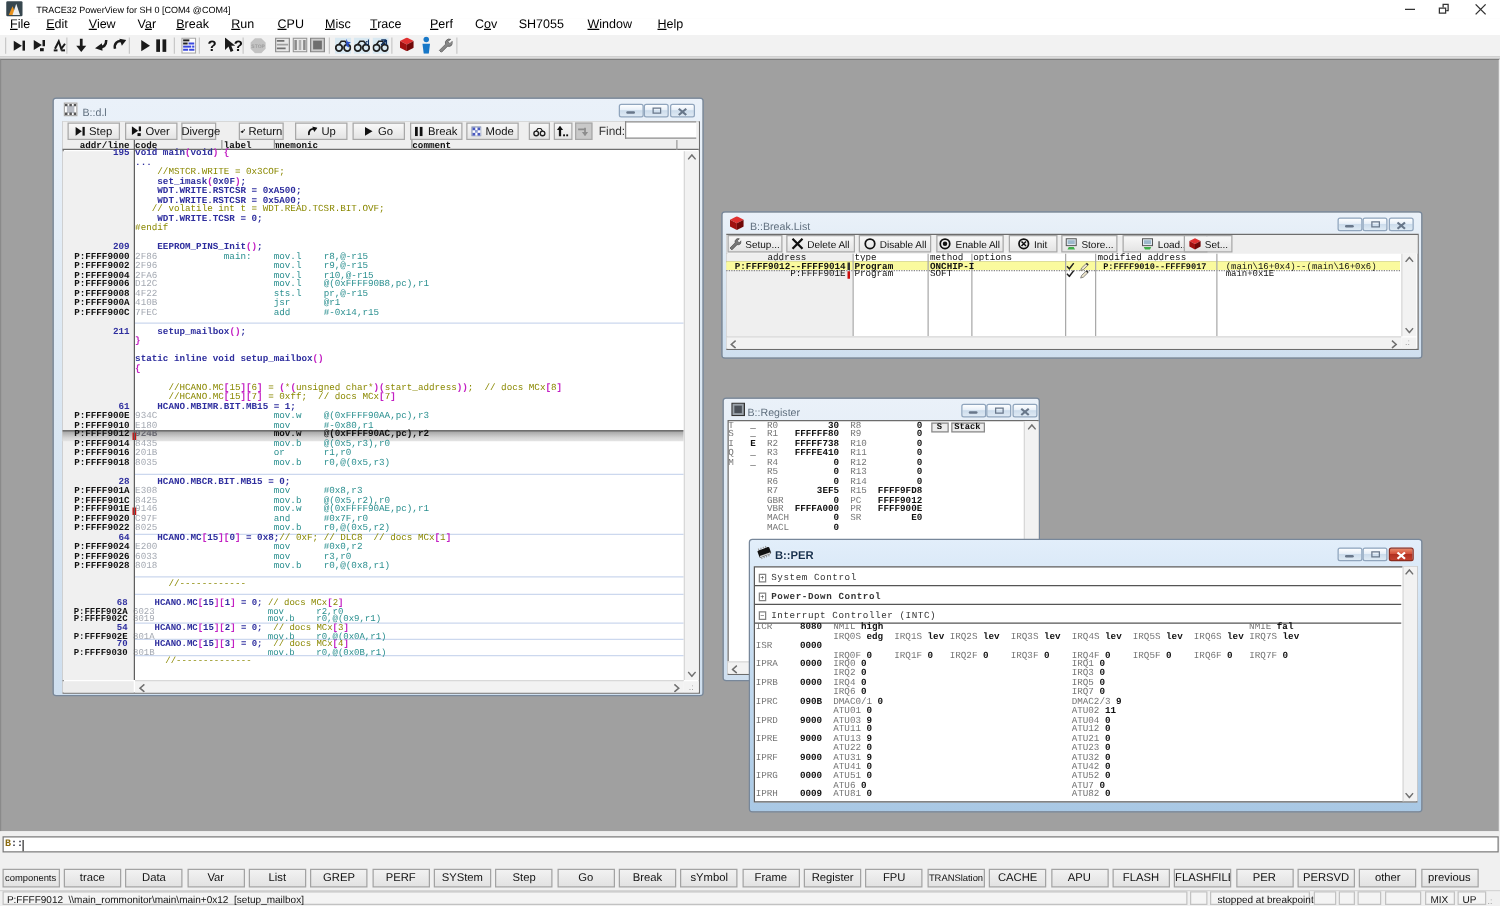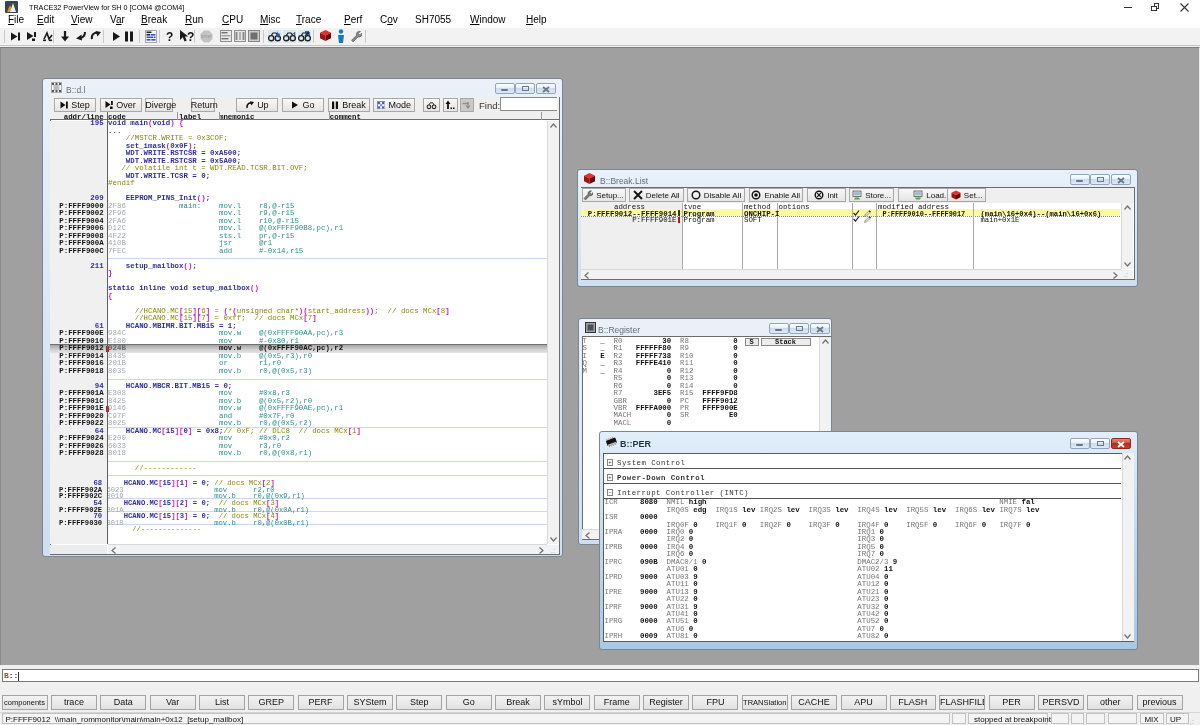--- a/index.html
+++ b/index.html
@@ -200,21 +200,21 @@
     <span>Over</span>
   </div>
 <div class="tbtn" style="left:145.2px;top:97.5px;width:28px;font-size:9px">
     <svg width="8" height="8" viewBox="0 0 8 8">
       <path d="M1 6l2.2-5 1.6 5 2.4-3.5" stroke="#111" stroke-width="1.3" fill="none"></path>
       <rect x="0" y="6.6" width="2.6" height="1.4" fill="#111"></rect>
       <rect x="5.2" y="6.6" width="2.6" height="1.4" fill="#111"></rect>
     </svg>
     <span>Diverge</span>
   </div>
-<div class="tbtn" style="left:190.79999999999998px;top:97.5px;width:24px;font-size:9px">
+<div class="tbtn" style="left:190.79999999999998px;top:97.5px;width:36px;font-size:9px">
     <svg width="8" height="8" viewBox="0 0 8 8">
       <path d="M7 0.5c0 3.2-1.5 4.5-4.5 4.5" stroke="#111" stroke-width="1.5" fill="none"></path>
       <path d="M4.5 2.5L0.5 5.2l4.5 1.8z" fill="#111"></path>
     </svg>
     <span>Return</span>
   </div>
 <div class="tbtn" style="left:236.39999999999998px;top:97.5px;width:42px;font-size:9px">
     <svg width="8" height="8" viewBox="0 0 8 8">
       <path d="M1.2 7c-0.8-3 1.3-5.4 4.3-4.8" stroke="#111" stroke-width="1.5" fill="none"></path>
       <path d="M3.8 0.2l4.2 0.9-2.6 3.4z" fill="#111"></path>
@@ -311,21 +311,21 @@
               <span class="O">      //HCANO.MC</span><span class="M">[</span><span class="O">15</span><span class="M">]</span><span class="M">[</span><span class="O">6</span><span class="M">]</span><span class="O"> = </span><span class="M">(</span><span class="O">*</span><span class="M">(</span><span class="O">unsigned char*</span><span class="M">)</span><span class="M">(</span><span class="O">start_address</span><span class="M">)</span><span class="M">)</span><span class="O">;  // docs MCx</span><span class="M">[</span><span class="O">8</span><span class="M">]</span>
               <span class="O">      //HCANO.MC</span><span class="M">[</span><span class="O">15</span><span class="M">]</span><span class="M">[</span><span class="O">7</span><span class="M">]</span><span class="O"> = 0xff;  // docs MCx</span><span class="M">[</span><span class="O">7</span><span class="M">]</span>
 <span class="N">           61 </span><span class="N">    HCANO.MBIMR.BIT.MB15 = 1;</span>
 <span class="A">   P:FFFF900E </span><span class="G">934C            </span><span class="T">         </span><span class="T">mov.w    </span><span class="T">@(0xFFFF90AA,pc),r3</span>
 <span class="A">   P:FFFF9010 </span><span class="G">E180            </span><span class="T">         </span><span class="T">mov      </span><span class="T">#-0x80,r1</span>
 <span class="A">   P:FFFF9012 </span><span class="Gd">924B            </span><span class="A">         </span><span class="A">mov.w    </span><span class="A">@(0xFFFF90AC,pc),r2</span>
 <span class="A">   P:FFFF9014 </span><span class="G">8435            </span><span class="T">         </span><span class="T">mov.b    </span><span class="T">@(0x5,r3),r0</span>
 <span class="A">   P:FFFF9016 </span><span class="G">201B            </span><span class="T">         </span><span class="T">or       </span><span class="T">r1,r0</span>
 <span class="A">   P:FFFF9018 </span><span class="G">8035            </span><span class="T">         </span><span class="T">mov.b    </span><span class="T">r0,@(0x5,r3)</span>
 
-<span class="N">           94 </span><span class="N">    HCANO.MBCR.BIT.MB15 = 0;</span>
+<span class="N">           28 </span><span class="N">    HCANO.MBCR.BIT.MB15 = 0;</span>
 <span class="A">   P:FFFF901A </span><span class="G">E308            </span><span class="T">         </span><span class="T">mov      </span><span class="T">#0x8,r3</span>
 <span class="A">   P:FFFF901C </span><span class="G">8425            </span><span class="T">         </span><span class="T">mov.b    </span><span class="T">@(0x5,r2),r0</span>
 <span class="A">   P:FFFF901E </span><span class="G">9146            </span><span class="T">         </span><span class="T">mov.w    </span><span class="T">@(0xFFFF90AE,pc),r1</span>
 <span class="A">   P:FFFF9020 </span><span class="G">C97F            </span><span class="T">         </span><span class="T">and      </span><span class="T">#0x7F,r0</span>
 <span class="A">   P:FFFF9022 </span><span class="G">8025            </span><span class="T">         </span><span class="T">mov.b    </span><span class="T">r0,@(0x5,r2)</span>
 <span class="N">           64 </span><span class="N">    HCANO.MC</span><span class="M">[</span><span class="N">15</span><span class="M">]</span><span class="M">[</span><span class="N">0</span><span class="M">]</span><span class="N"> = 0x8;</span><span class="O">// 0xF; // DLC8  // docs MCx</span><span class="M">[</span><span class="O">1</span><span class="M">]</span>
 <span class="A">   P:FFFF9024 </span><span class="G">E200            </span><span class="T">         </span><span class="T">mov      </span><span class="T">#0x0,r2</span>
 <span class="A">   P:FFFF9026 </span><span class="G">6033            </span><span class="T">         </span><span class="T">mov      </span><span class="T">r3,r0</span>
 <span class="A">   P:FFFF9028 </span><span class="G">8018            </span><span class="T">         </span><span class="T">mov.b    </span><span class="T">r0,@(0x8,r1)</span>
 
@@ -453,21 +453,21 @@
 <div class="abs mono" style="left:683.5px;top:209.9px;color:#111;font-weight:bold">Program</div>
 <div class="abs mono" style="left:744px;top:209.9px;color:#111;font-weight:bold">ONCHIP-I</div>
 <svg class="abs" style="left:853px;top:209.9px" width="7" height="6">
     <path d="M0.5 3L2.5 5 6 0.5" stroke="#222" stroke-width="1.2" fill="none"></path>
   </svg>
 <svg class="abs" style="left:864px;top:209.9px" width="8" height="7">
     <path d="M0.5 6.5l0.8-2.2 3.8-3.6 1.4 1.3-3.8 3.7z" fill="#eee6cc" stroke="#666" stroke-width="0.6"></path>
     <path d="M5.1 0.7l1.4 1.3" stroke="#333" stroke-width="1.3"></path>
   </svg>
 <div class="abs mono" style="left:882.5px;top:210.1px;color:#111;font-weight:bold;font-size:6.9px">P:FFFF9010--FFFF9017</div>
-<div class="abs mono" style="left:980.5px;top:209.9px;color:#111;font-weight:bold;font-size:7.2px">(main\16+0x4)--(main\16+0x6)</div>
+<div class="abs mono" style="left:980.5px;top:209.9px;color:#111;font-weight:normal;font-size:7.2px">(main\16+0x4)--(main\16+0x6)</div>
 <div class="abs mono" style="right:523.5px;top:216.4px;color:#111;font-weight:normal">P:FFFF901E</div>
 <div class="abs mono" style="left:683.5px;top:216.4px;color:#111;font-weight:normal">Program</div>
 <div class="abs mono" style="left:744px;top:216.4px;color:#111;font-weight:normal">SOFT</div>
 <svg class="abs" style="left:853px;top:216.4px" width="7" height="6">
     <path d="M0.5 3L2.5 5 6 0.5" stroke="#222" stroke-width="1.2" fill="none"></path>
   </svg>
 <svg class="abs" style="left:864px;top:216.4px" width="8" height="7">
     <path d="M0.5 6.5l0.8-2.2 3.8-3.6 1.4 1.3-3.8 3.7z" fill="#eee6cc" stroke="#666" stroke-width="0.6"></path>
     <path d="M5.1 0.7l1.4 1.3" stroke="#333" stroke-width="1.3"></path>
   </svg>
@@ -511,21 +511,21 @@
 <span class="RG">Q   </span><span class="RB">_  </span><span class="RG">R3   </span><span class="RB">FFFFE410</span><span class="RG">  R11 </span><span class="RB">        0</span>
 <span class="RG">M   </span><span class="RB">_  </span><span class="RG">R4   </span><span class="RB">       0</span><span class="RG">  R12 </span><span class="RB">        0</span>
 <span class="RG">    </span><span class="RB">   </span><span class="RG">R5   </span><span class="RB">       0</span><span class="RG">  R13 </span><span class="RB">        0</span>
 <span class="RG">    </span><span class="RB">   </span><span class="RG">R6   </span><span class="RB">       0</span><span class="RG">  R14 </span><span class="RB">        0</span>
 <span class="RG">    </span><span class="RB">   </span><span class="RG">R7   </span><span class="RB">    3EF5</span><span class="RG">  R15 </span><span class="RB"> FFFF9FD8</span>
 <span class="RG">    </span><span class="RB">   </span><span class="RG">GBR  </span><span class="RB">       0</span><span class="RG">  PC  </span><span class="RB"> FFFF9012</span>
 <span class="RG">    </span><span class="RB">   </span><span class="RG">VBR  </span><span class="RB">FFFFA000</span><span class="RG">  PR  </span><span class="RB"> FFFF900E</span>
 <span class="RG">    </span><span class="RB">   </span><span class="RG">MACH </span><span class="RB">       0</span><span class="RG">  SR  </span><span class="RB">       E0</span>
 <span class="RG">    </span><span class="RB">   </span><span class="RG">MACL </span><span class="RB">       0</span><span class="RG">      </span><span class="RB">         </span></pre>
 <div class="abs" style="left:744.5px;top:337.8px;width:14px;height:8px;background:#ececec;border:1px solid #888;font:bold 7px 'Liberation Mono',monospace;text-align:center;line-height:7px;color:#111">S</div>
-<div class="abs" style="left:760.5px;top:337.8px;width:50px;height:8px;background:#ececec;border:1px solid #888;font:bold 7px 'Liberation Mono',monospace;text-align:center;line-height:7px;color:#111">Stack</div>
+<div class="abs" style="left:760.5px;top:337.8px;width:27px;height:8px;background:#ececec;border:1px solid #888;font:bold 7px 'Liberation Mono',monospace;text-align:center;line-height:7px;color:#111">Stack</div>
 <div class="abs" style="left:819px;top:336.5px;width:12px;height:192.5px;background:#f2f2f2;border-left:1px solid #d8d8d8"></div>
 <svg class="abs" style="left:821.5px;top:338.5px" width="7" height="5">
     <path d="M0.5 4.5L3.5 1 6.5 4.5" stroke="#707070" stroke-width="1.2" fill="none"></path>
   </svg>
 <svg class="abs" style="left:821.5px;top:522.0px" width="7" height="5">
     <path d="M0.5 0.5L3.5 4 6.5 0.5" stroke="#707070" stroke-width="1.2" fill="none"></path>
   </svg>
 <div class="abs" style="left:582px;top:529px;width:237px;height:10px;background:#f2f2f2;border-top:1px solid #d8d8d8"></div>
 <svg class="abs" style="left:585px;top:531.5px" width="5" height="7">
     <path d="M4.5 0.5L1 3.5 4.5 6.5" stroke="#707070" stroke-width="1.2" fill="none"></path>

